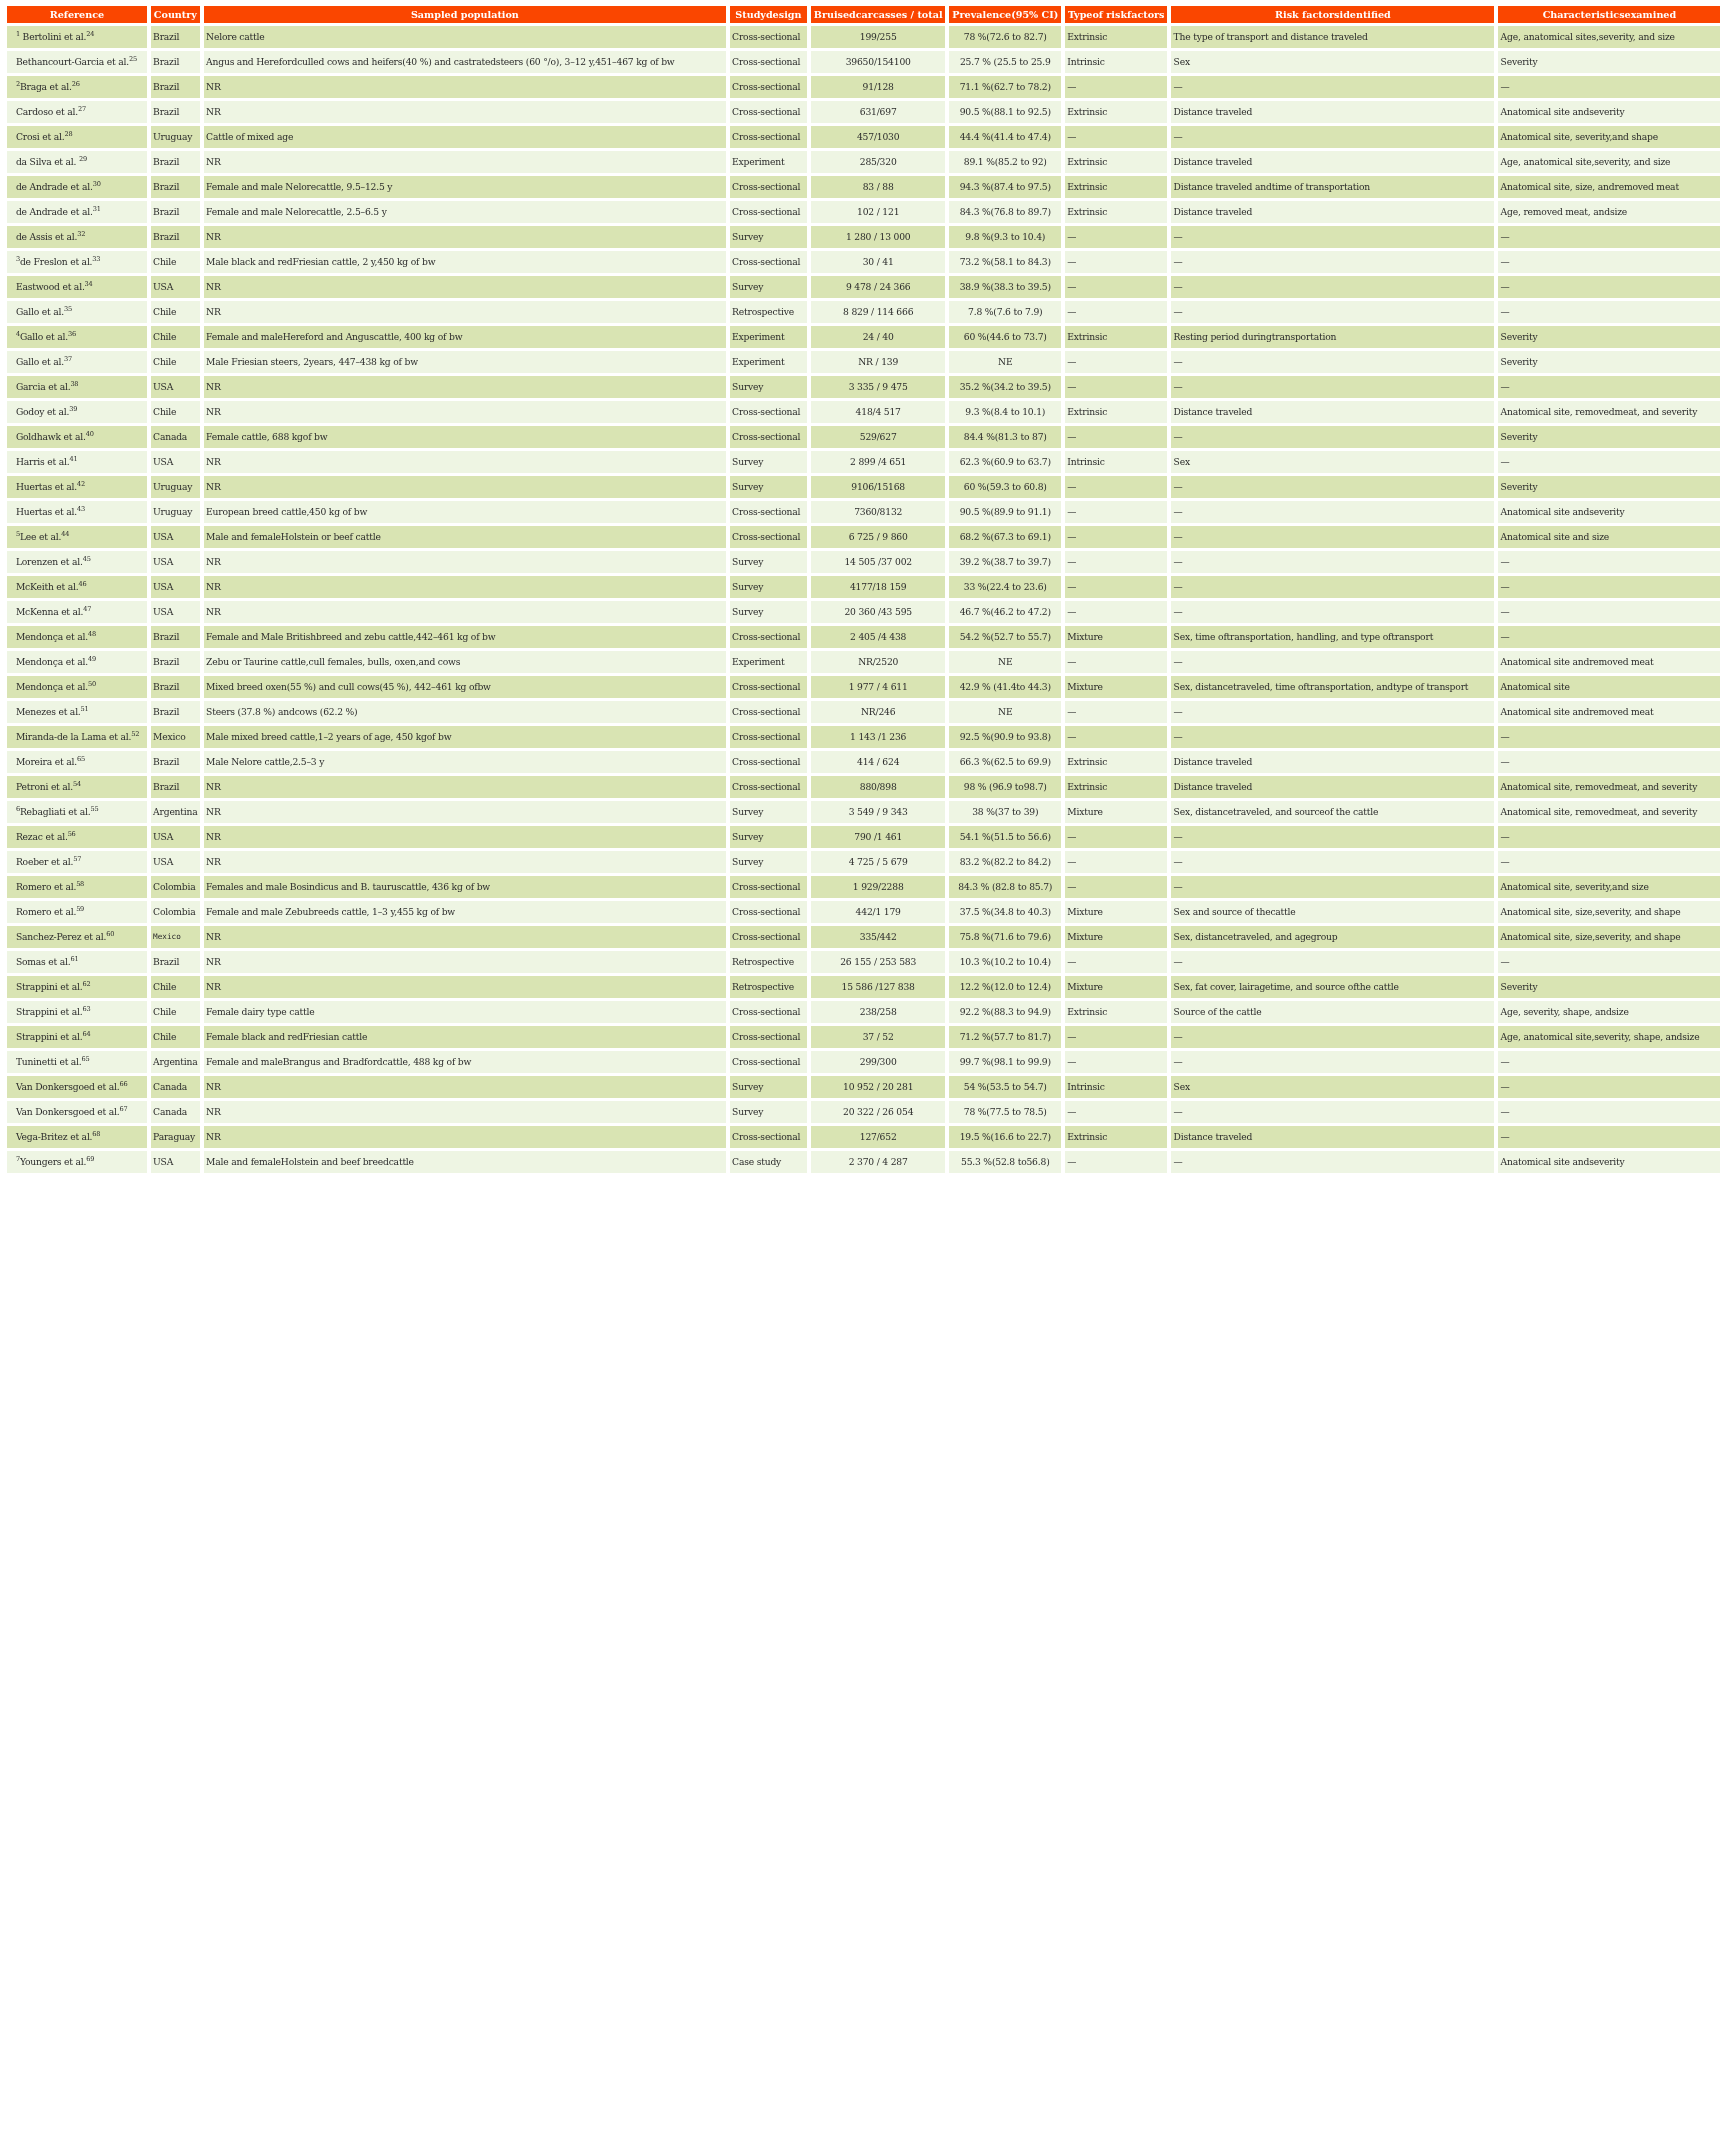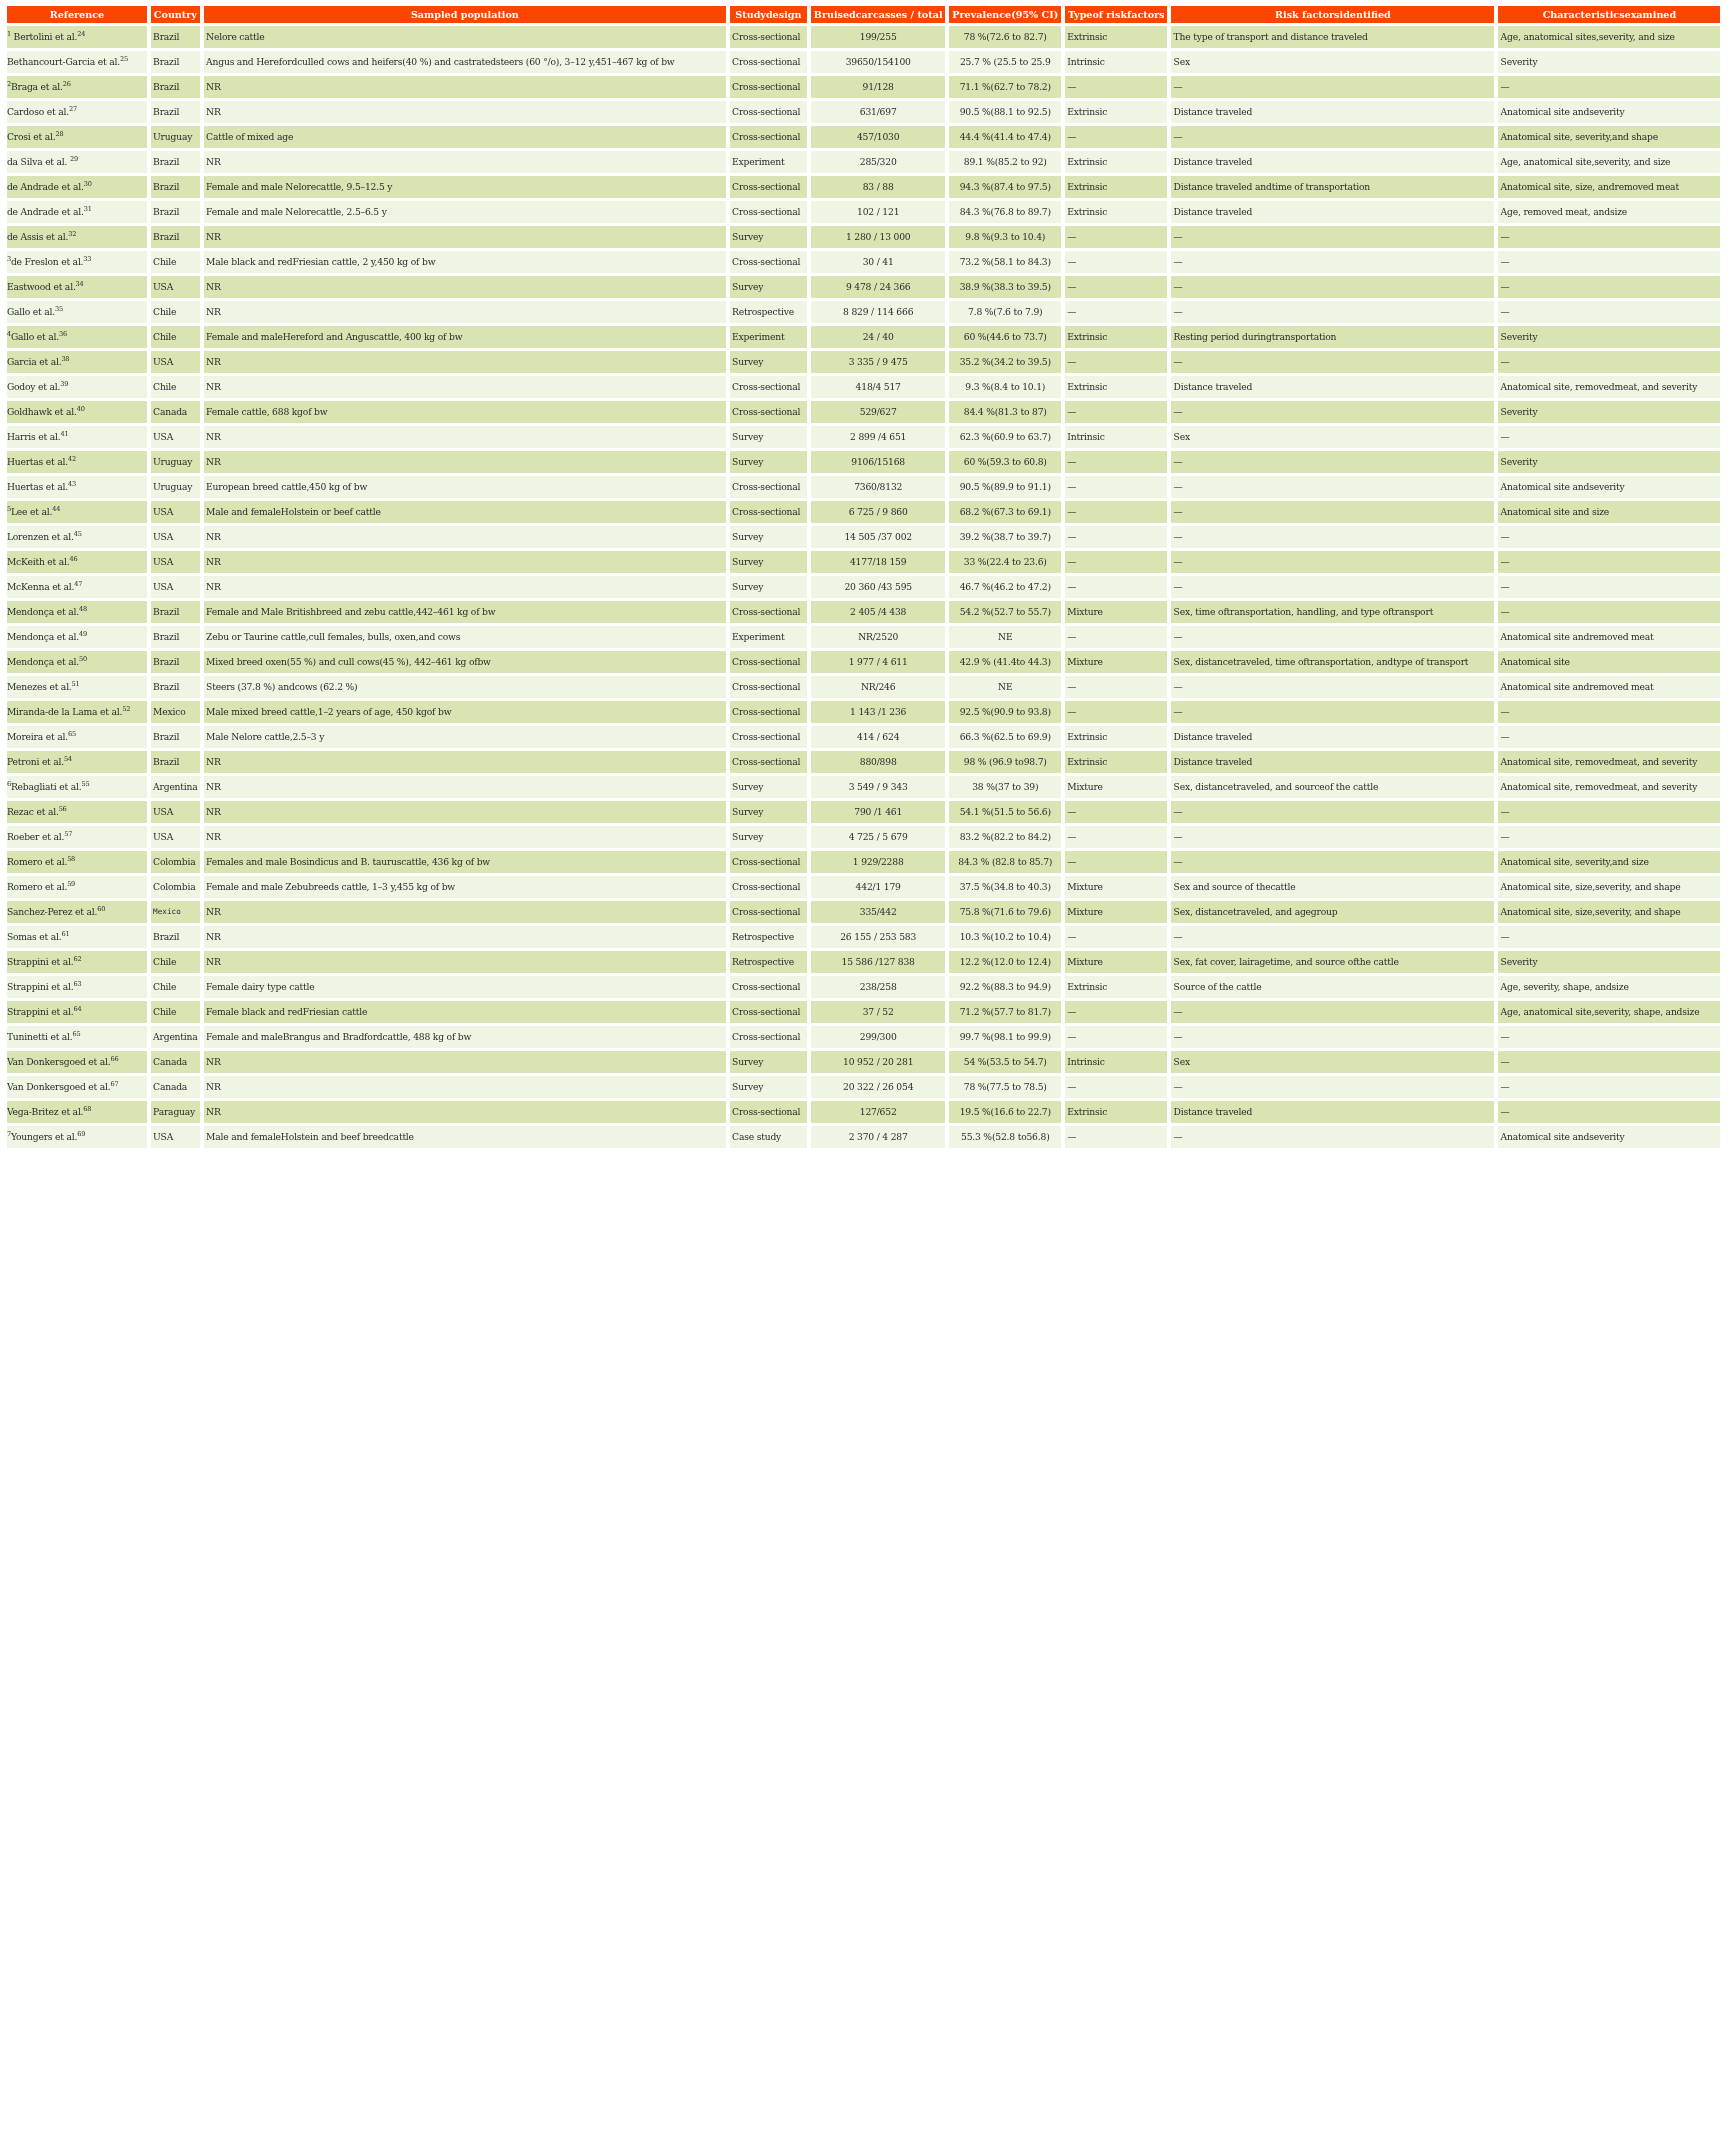--- a/index.html
+++ b/index.html
@@ -16,21 +16,21 @@
     font-size: 9.6px; height: 17px; padding: 0 2.9px; text-align: center;
     white-space: nowrap; overflow: hidden;
   }
   td {
     height: 22px; padding: 0 2.2px; white-space: nowrap; overflow: hidden;
     vertical-align: middle; letter-spacing: -0.2px;
   }
   tr.odd td { background: #d9e4b3; }
   tr.even td { background: #eef5e3; }
   td.center { text-align: center; }
-  td.ref { padding-left: 0; }
+  td.ref { padding-left: 9px; }
   sup { font-size: 6.6px; vertical-align: 4.4px; line-height: 0; }
   .sans { font-family: "DejaVu Sans Mono", monospace; font-size: 7.7px; letter-spacing: 0; }
 </style>
 </head>
 <body>
 
 <table class="studies">
   <colgroup>
     <col style="width:140px">
     <col style="width:49px">
@@ -192,20 +192,31 @@
     <td class="ref"><sup>4</sup><span>Gallo et al.</span><sup>36</sup></td>
     <td>Chile</td>
     <td>Female and maleHereford and Anguscattle, 400 kg of bw</td>
     <td>Experiment</td>
     <td class="center">24 / 40</td>
     <td class="center">60 %(44.6 to 73.7)</td>
     <td>Extrinsic</td>
     <td>Resting period duringtransportation</td>
     <td>Severity</td>
   </tr>
+      <tr class="even">
+    <td class="ref"><span>Gallo et al.</span><sup>37</sup></td>
+    <td>Chile</td>
+    <td>Male Friesian steers, 2years, 447–438 kg of bw</td>
+    <td>Experiment</td>
+    <td class="center">NR / 139</td>
+    <td class="center">NE</td>
+    <td>—</td>
+    <td>—</td>
+    <td>Severity</td>
+  </tr>
       <tr class="odd">
     <td class="ref"><span>Garcia et al.</span><sup>38</sup></td>
     <td>USA</td>
     <td>NR</td>
     <td>Survey</td>
     <td class="center">3 335 / 9 475</td>
     <td class="center">35.2 %(34.2 to 39.5)</td>
     <td>—</td>
     <td>—</td>
     <td>—</td>

